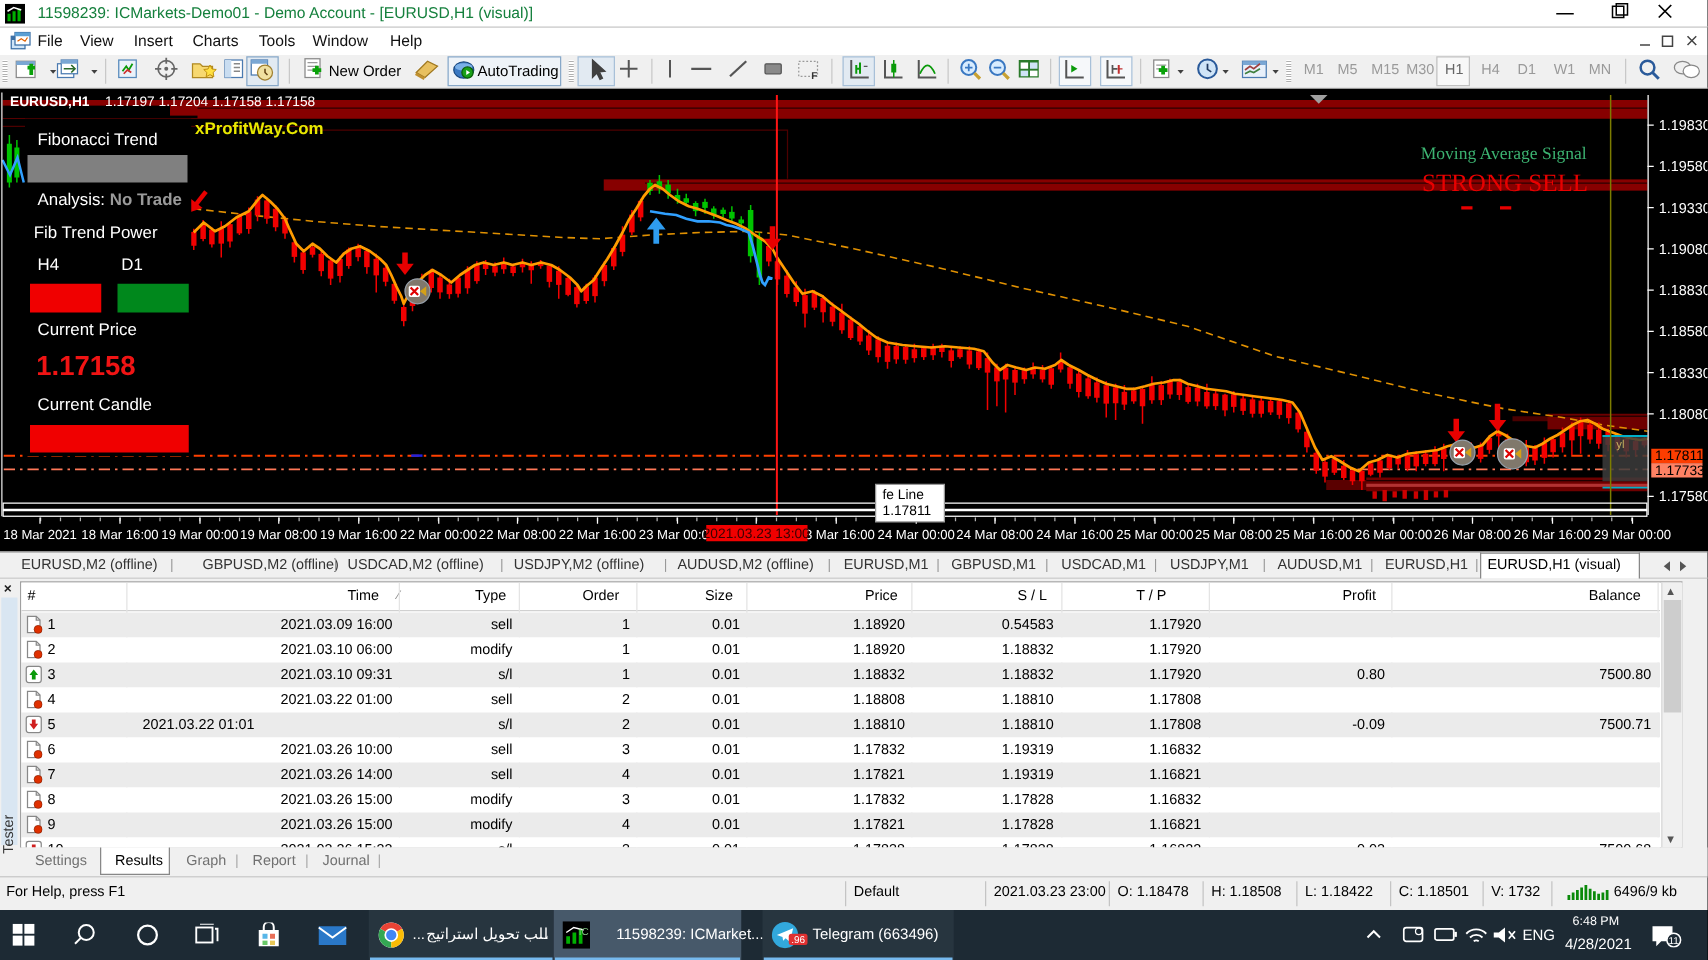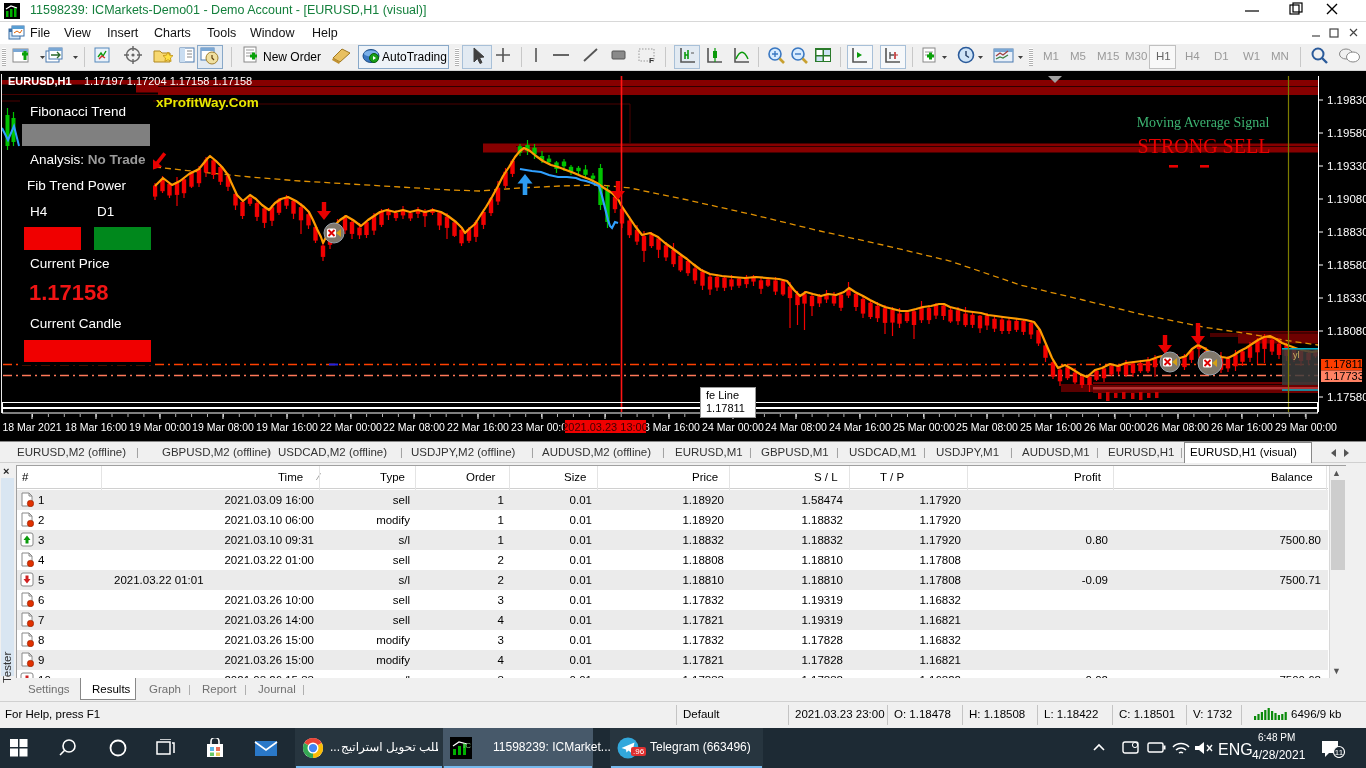--- a/index.html
+++ b/index.html
@@ -612,21 +612,21 @@
     <div id="tbl">
       <div class="hdr"></div>
       <span class="hc" style="left:5px">#</span>
       <span class="hc" style="left:261px">Time</span>
       <span class="hc" style="left:301px;color:#888;font-size:10px">∕</span>
       <span class="hc" style="left:363px">Type</span>
       <span class="hc" style="left:449px">Order</span>
       <span class="hc" style="left:547px">Size</span>
       <span class="hc" style="left:675px">Price</span>
       <span class="hc" style="left:797px">S / L</span>
-      <span class="hc" style="left:863px">T / P</span>
+      <span class="hc" style="left:892px">T / P</span>
       <span class="hc" style="left:1057px">Profit</span>
       <span class="hc" style="left:1254px">Balance</span>
       <div class="colsep" style="left:84px"></div>
       <div class="colsep" style="left:302px"></div>
       <div class="colsep" style="left:398px"></div>
       <div class="colsep" style="left:492px"></div>
       <div class="colsep" style="left:580px"></div>
       <div class="colsep" style="left:712px"></div>
       <div class="colsep" style="left:832px"></div>
       <div class="colsep" style="left:950px"></div>
@@ -637,21 +637,21 @@
           <path d="M2 1 h7 l3 3 v10 h-10 z" fill="#fff" stroke="#888"></path>
           <path d="M9 1 l0 3 3 0" fill="none" stroke="#888"></path>
           <circle cx="10.5" cy="11.5" r="3.2" fill="#e03000" stroke="#902000" stroke-width="0.6"></circle>
         </svg>
         <span class="cell" style="left:21px">1</span>
         <span class="cell" style="left:97px;width:200px;text-align:right">2021.03.09 16:00</span>
         <span class="cell" style="left:193px;width:200px;text-align:right">sell</span>
         <span class="cell" style="left:287px;width:200px;text-align:right">1</span>
         <span class="cell" style="left:375px;width:200px;text-align:right">0.01</span>
         <span class="cell" style="left:507px;width:200px;text-align:right">1.18920</span>
-        <span class="cell" style="left:626px;width:200px;text-align:right">1.58474</span>
+        <span class="cell" style="left:626px;width:200px;text-align:right">0.54583</span>
         <span class="cell" style="left:744px;width:200px;text-align:right">1.17920</span>
       </div>
       <div class="row" style="top:44px;background:#ffffff">
         <svg width="14" height="15" style="position:absolute;left:3px;top:2px">
           <path d="M2 1 h7 l3 3 v10 h-10 z" fill="#fff" stroke="#888"></path>
           <path d="M9 1 l0 3 3 0" fill="none" stroke="#888"></path>
           <circle cx="10.5" cy="11.5" r="3.2" fill="#e03000" stroke="#902000" stroke-width="0.6"></circle>
         </svg>
         <span class="cell" style="left:21px">2</span>
         <span class="cell" style="left:97px;width:200px;text-align:right">2021.03.10 06:00</span>
@@ -909,20 +909,20 @@
     </svg>
     <svg class="abs" style="left:1171px;top:12px" width="20" height="16">
       <path d="M2 7 A11 11 0 0 1 18 7" fill="none" stroke="#fff" stroke-width="1.5"></path>
       <path d="M5 10 A7 7 0 0 1 15 10" fill="none" stroke="#fff" stroke-width="1.5"></path>
       <path d="M8 13 A3.5 3.5 0 0 1 12 13" fill="none" stroke="#fff" stroke-width="1.5"></path>
     </svg>
     <svg class="abs" style="left:1193px;top:12px" width="22" height="16">
       <path d="M2 6 h4 l5-4 v12 l-5-4 h-4z" fill="#fff"></path>
       <path d="M14 5 l5 6 M19 5 l-5 6" stroke="#fff" stroke-width="1.4"></path>
     </svg>
-    <span class="tblabel" style="left:1218px;top:13px;font-size:16px">ENG</span>
+    <span class="tblabel" style="left:1218px;top:13px;font-size:12px">ENG</span>
     <span class="tblabel" style="left:1258px;top:4px;font-size:10px">6:48 PM</span>
     <span class="tblabel" style="left:1252px;top:20px;font-size:12px">4/28/2021</span>
     <svg class="abs" style="left:1320px;top:11px" width="26" height="19">
       <path d="M2 2 h16 v12 h-9 l-4 4 v-4 h-3 z" fill="#fff"></path>
       <circle cx="19" cy="13" r="5.5" fill="#1d2a34" stroke="#fff" stroke-width="1.2"></circle>
       <text x="19" y="16" font-size="8" fill="#fff" text-anchor="middle" font-family="Liberation Sans">11</text>
     </svg>
   </div>
 </body></html>

